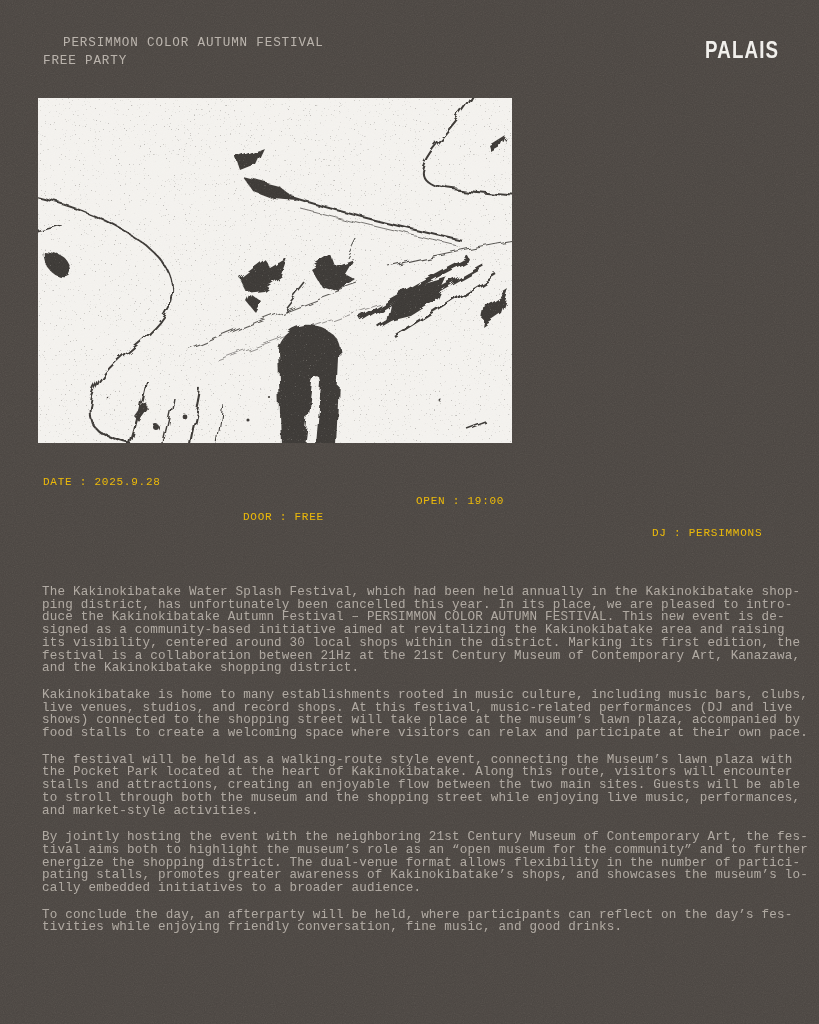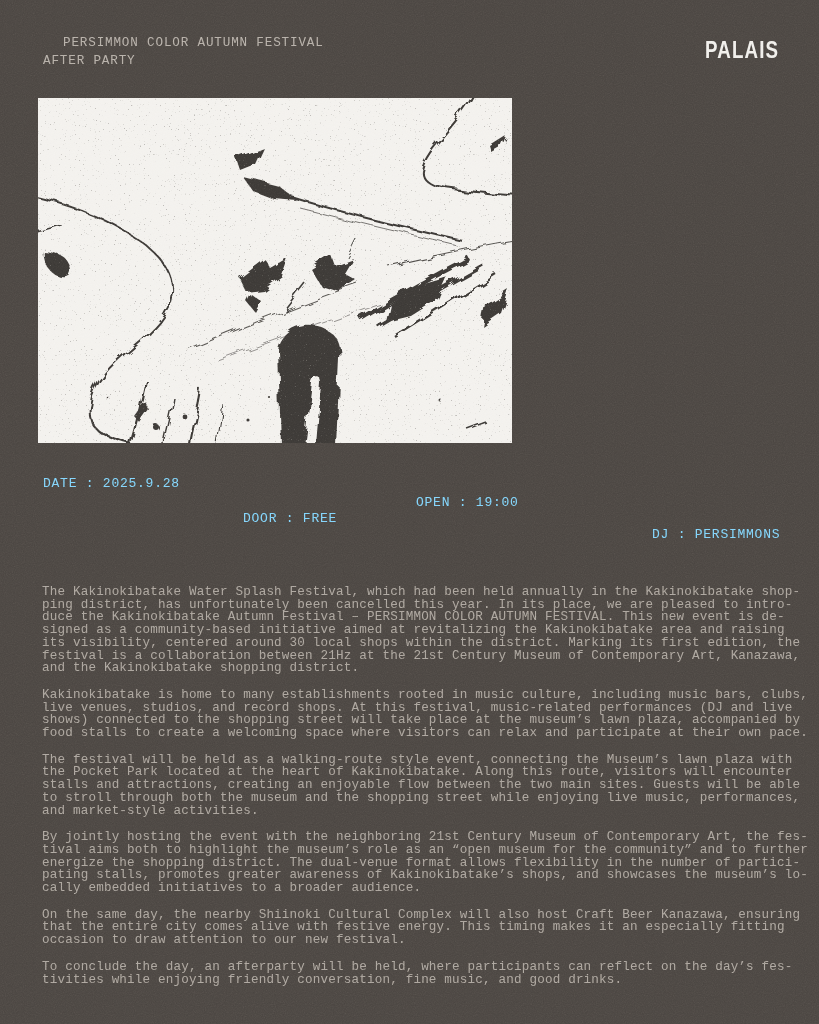--- a/index.html
+++ b/index.html
@@ -39,23 +39,23 @@
     transform-origin: 100% 0;
     white-space: nowrap;
   }
   #artwork {
     left: 38px;
     top: 98px;
     width: 474px;
     height: 345px;
   }
   .detail {
-    font-size: 13px;
+    font-size: 11px;
     letter-spacing: 0.75px;
-    color: #7dd3fc;
+    color: #eab308;
     white-space: nowrap;
     text-align: center;
   }
   #d-date { left: 43px;  top: 476px; }
   #d-open { left: 416px; top: 495px; }
   #d-door { left: 243px; top: 511px; }
   #d-dj   { left: 652px; top: 527px; }
   #bodytext {
     left: 42px;
     top: 586px;
@@ -76,21 +76,21 @@
     mix-blend-mode: overlay;
     opacity: 0.33;
   }
 </style>
 </head>
 <body>
 
 <div id="poster">
 
   <div class="abs hdr-line" id="hdr1">PERSIMMON COLOR AUTUMN FESTIVAL</div>
-  <div class="abs hdr-line" id="hdr2">AFTER PARTY</div>
+  <div class="abs hdr-line" id="hdr2">FREE PARTY</div>
   <div class="abs" id="logo">PALAIS</div>
 
   <div class="abs" id="artwork">
     <svg width="474" height="345" viewBox="0 0 474 345">
       <defs>
         <filter id="rough" x="-15%" y="-15%" width="130%" height="130%">
           <feTurbulence type="fractalNoise" baseFrequency="0.045" numOctaves="3" seed="7" result="n"></feTurbulence>
           <feDisplacementMap in="SourceGraphic" in2="n" scale="11"></feDisplacementMap>
         </filter>
         <filter id="speck">
@@ -172,23 +172,20 @@
     <p>The festival will be held as a walking-route style event, connecting the Museum’s lawn plaza with
 the Pocket Park located at the heart of Kakinokibatake. Along this route, visitors will encounter
 stalls and attractions, creating an enjoyable flow between the two main sites. Guests will be able
 to stroll through both the museum and the shopping street while enjoying live music, performances,
 and market-style activities.</p>
     <p>By jointly hosting the event with the neighboring 21st Century Museum of Contemporary Art, the fes-
 tival aims both to highlight the museum’s role as an “open museum for the community” and to further
 energize the shopping district. The dual-venue format allows flexibility in the number of partici-
 pating stalls, promotes greater awareness of Kakinokibatake’s shops, and showcases the museum’s lo-
 cally embedded initiatives to a broader audience.</p>
-    <p>On the same day, the nearby Shiinoki Cultural Complex will also host Craft Beer Kanazawa, ensuring
-that the entire city comes alive with festive energy. This timing makes it an especially fitting
-occasion to draw attention to our new festival.</p>
     <p>To conclude the day, an afterparty will be held, where participants can reflect on the day’s fes-
 tivities while enjoying friendly conversation, fine music, and good drinks.</p>
   </div>
 
   <svg class="abs" id="grain" width="819" height="1024">
     <defs>
       <filter id="pagegrain">
         <feTurbulence type="fractalNoise" baseFrequency="0.9" numOctaves="2" seed="5"></feTurbulence>
         <feColorMatrix type="saturate" values="0"></feColorMatrix>
       </filter>

